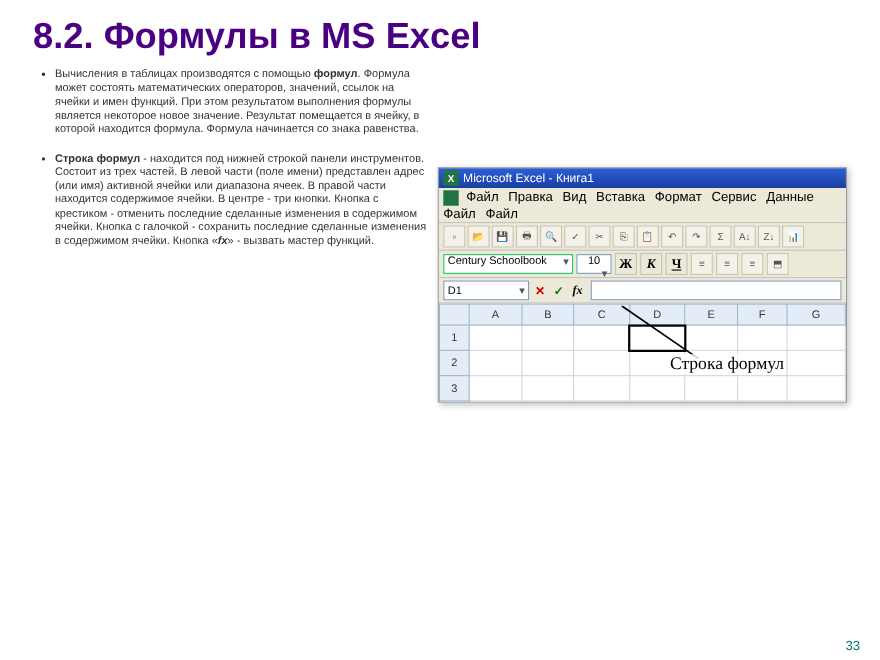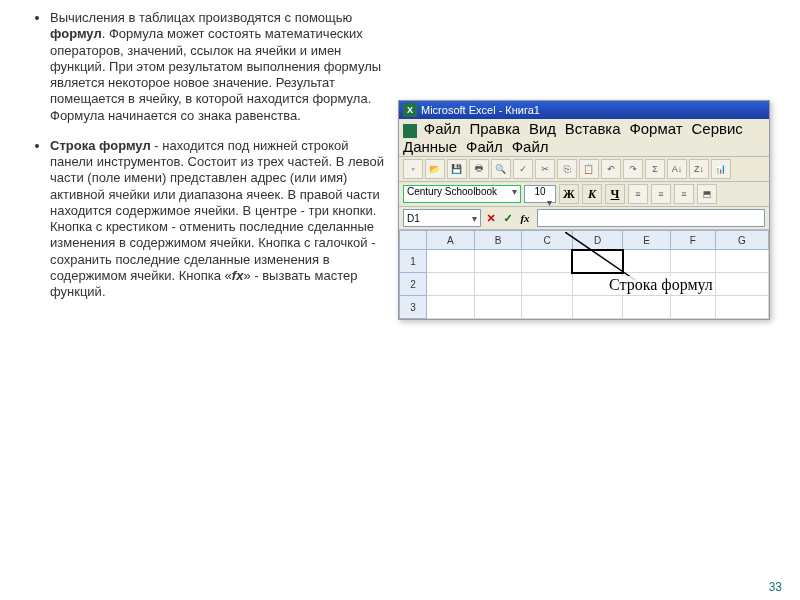--- a/index.html
+++ b/index.html
@@ -21,21 +21,21 @@
     font-weight: bold;
     color: #4B0082;
     margin: 4px 0 10px 0;
   }
   .content {
     display: flex;
     align-items: flex-start;
   }
   .text-col {
     width: 380px;
-    font-size: 13px;
+    font-size: 10px;
     line-height: 1.25;
     color: #333;
   }
   .text-col ul {
     margin: 0;
     padding-left: 20px;
   }
   .text-col li {
     margin-bottom: 14px;
   }
@@ -71,21 +71,21 @@
     justify-content: center;
     margin-right: 4px;
   }
   .menubar {
     background: #ece9d8;
     padding: 1px 4px;
     border-bottom: 1px solid #bbb;
   }
   .menubar span {
     margin-right: 6px;
-    font-size: 15px;
+    font-size: 12px;
     color: #000;
   }
   .menubar .mnicon {
     width: 14px;
     height: 14px;
     background: #217346;
     display: inline-block;
     vertical-align: middle;
     margin-right: 4px;
   }
@@ -226,20 +226,21 @@
     bottom: 6px;
     right: 18px;
     font-size: 12px;
     color: #0f766e;
   }
 </style>
 </head>
 <body>
 
 <div class="slide">
+  <div class="title">8.2. Формулы в MS Excel</div>
   <div class="content">
     <div class="text-col">
       <ul>
         <li>
           <span>Вычисления в таблицах производятся с помощью </span><b>формул</b><span>. Формула может состоять математических операторов, значений, ссылок на ячейки и имен функций. При этом результатом выполнения формулы является некоторое новое значение. Результат помещается в ячейку, в которой находится формула. Формула начинается со знака равенства.</span>
         </li>
         <li>
           <b>Строка формул</b><span> - находится под нижней строкой панели инструментов. Состоит из трех частей. В левой части (поле имени) представлен адрес (или имя) активной ячейки или диапазона ячеек. В правой части находится содержимое ячейки. В центре - три кнопки. Кнопка с крестиком - отменить последние сделанные изменения в содержимом ячейки. Кнопка с галочкой - сохранить последние сделанные изменения в содержимом ячейки. Кнопка «</span><b><i>fx</i></b><span>» - вызвать мастер функций.</span>
         </li>
       </ul>

